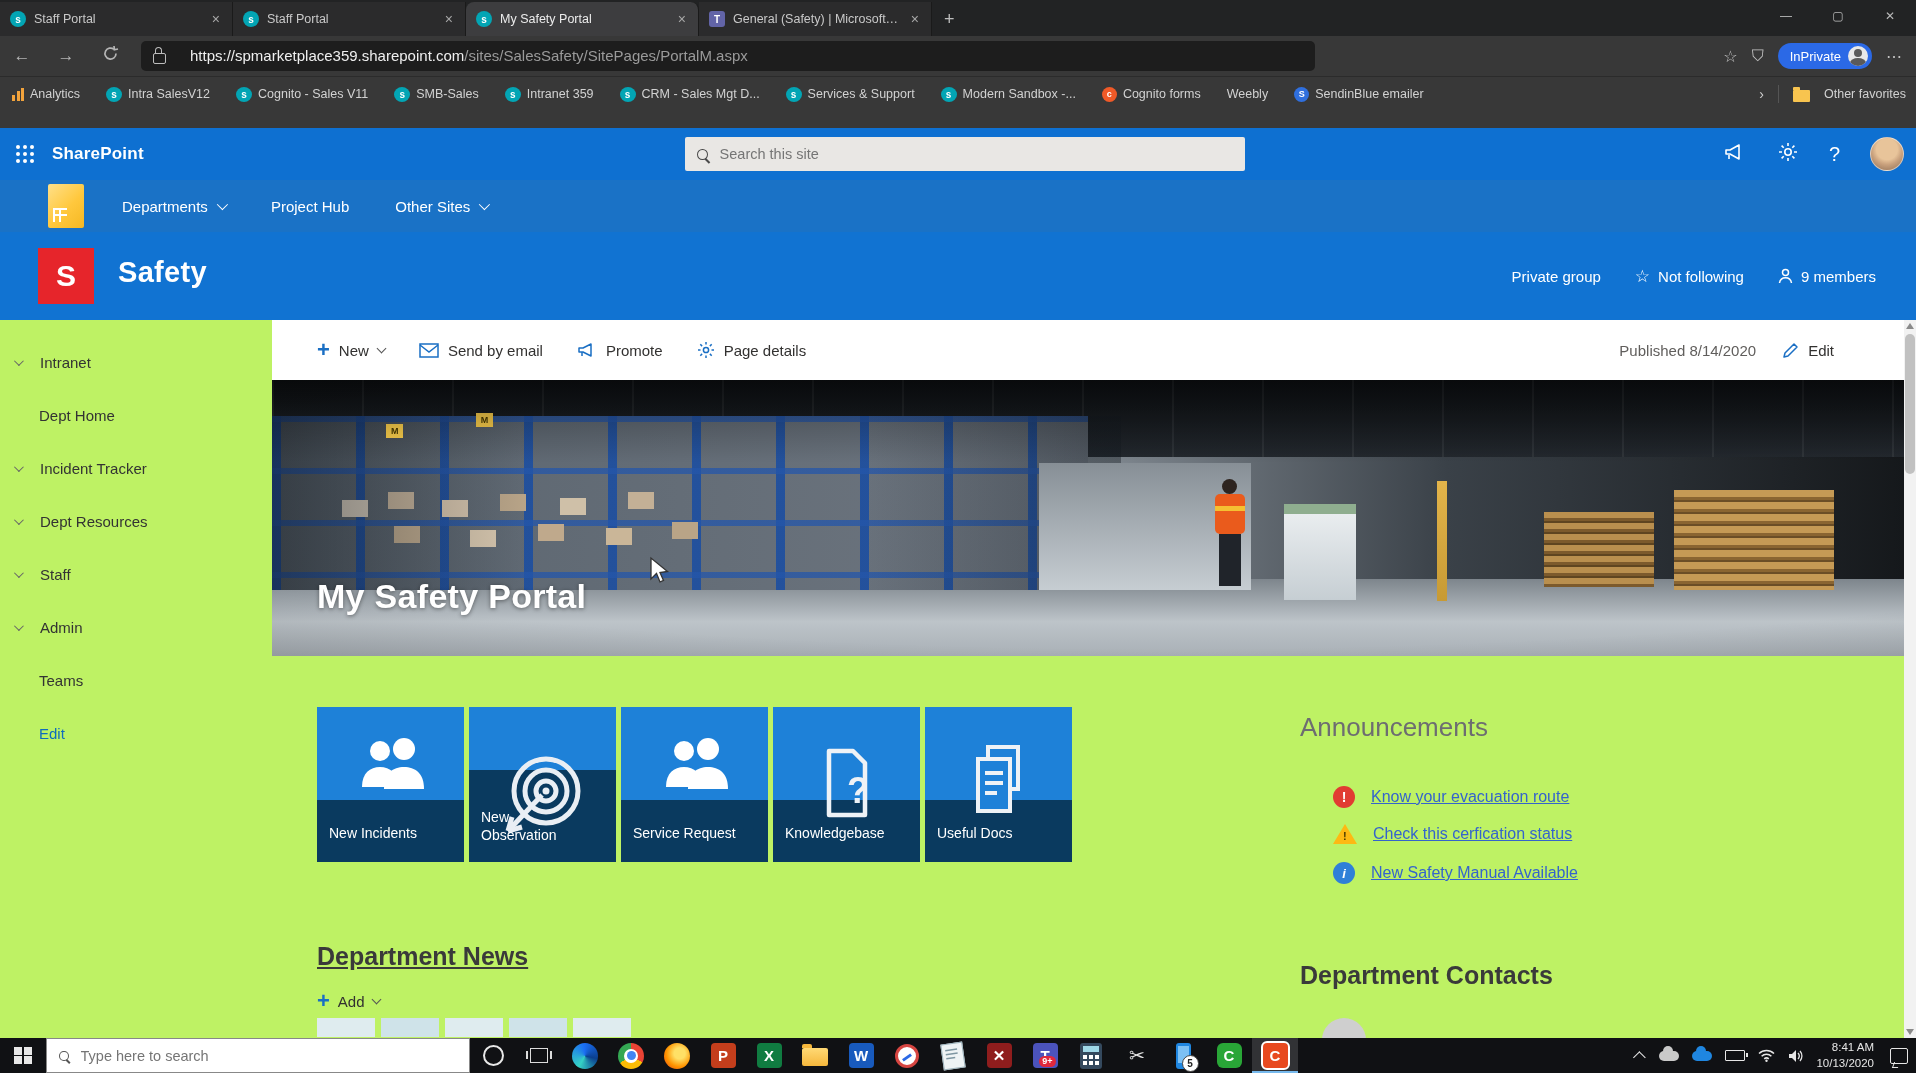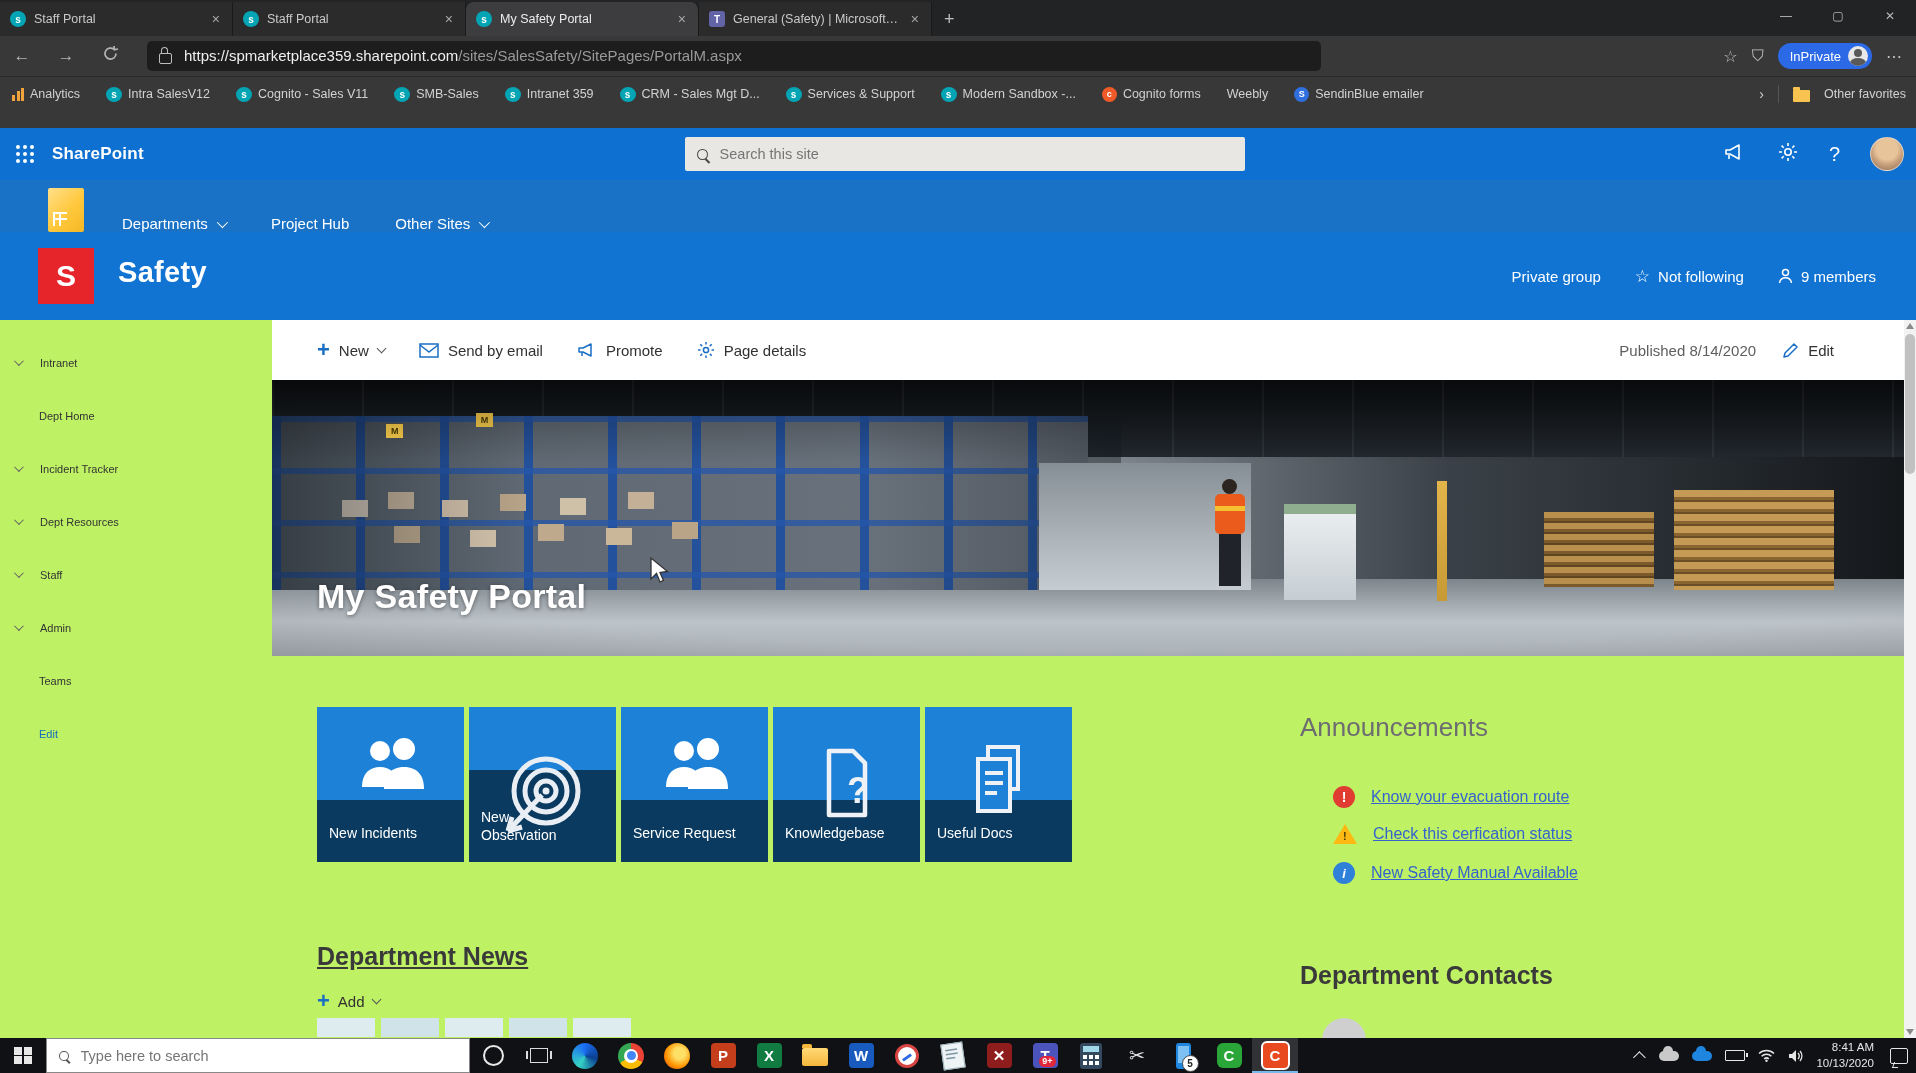--- a/index.html
+++ b/index.html
@@ -16,22 +16,22 @@
           display:inline-flex;align-items:center;justify-content:center;flex:0 0 16px;}
   .fav-sp::after{content:"s";}
   .fav-teams{width:16px;height:16px;border-radius:3px;background:#6264a7;color:#fff;font-size:10px;font-weight:bold;
           display:inline-flex;align-items:center;justify-content:center;flex:0 0 16px;}
   .fav-teams::after{content:"T";}
   .newtab{color:#bdbdbd;font-size:18px;padding:0 12px;height:34px;display:flex;align-items:center;cursor:pointer;}
   .wincontrols{position:absolute;right:0;top:0;height:32px;display:flex;}
   .winbtn{width:52px;height:32px;display:flex;align-items:center;justify-content:center;color:#b9b9b9;font-size:12px;}
   #addressbar{position:absolute;top:36px;left:0;width:100%;height:40px;background:#383838;display:flex;align-items:center;}
   .navbtn{color:#b5b5b5;font-size:17px;width:44px;text-align:center;}
-  #urlbox{height:30px;flex:1;margin:0 10px 0 15px;background:#1d1d1d;border-radius:5px;display:flex;align-items:center;
-          padding:0 12px;gap:12px;max-width:1150px;}
+  #urlbox{height:30px;flex:1;margin:0 10px 0 9px;background:#1d1d1d;border-radius:5px;display:flex;align-items:center;
+          padding:0 12px;gap:24px;max-width:1150px;}
   .lock{width:11px;height:9px;border:1.6px solid #bdbdbd;border-radius:2px;position:relative;margin-top:4px;}
   .lock::before{content:"";position:absolute;top:-7px;left:1px;width:5px;height:6px;border:1.6px solid #bdbdbd;border-bottom:none;border-radius:4px 4px 0 0;}
   .url-host{color:#efefef;font-size:15px;}
   .url-path{color:#9a9a9a;font-size:15px;}
   .addr-right{display:flex;align-items:center;gap:14px;margin-right:14px;margin-left:auto;}
   .addr-ic{color:#c3c3c3;font-size:16px;}
   .inprivate{background:#2b69e6;color:#fff;border-radius:14px;height:26px;display:flex;align-items:center;
              gap:7px;padding:0 4px 0 12px;font-size:13px;}
   .ip-avatar{width:20px;height:20px;border-radius:50%;background:#e8e8e8;position:relative;overflow:hidden;}
   .ip-avatar::before{content:"";position:absolute;top:3px;left:6px;width:8px;height:8px;border-radius:50%;background:#5a5a5a;}
@@ -61,40 +61,40 @@
               display:flex;align-items:center;padding:0 12px;gap:10px;box-sizing:border-box;}
   #sitesearch input{border:none;outline:none;background:transparent;font-size:14.5px;color:#333;width:100%;
                     font-family:"Liberation Sans",sans-serif;}
   .mag{width:9px;height:9px;border:1.8px solid #4a4a4a;border-radius:50%;position:relative;}
   .mag::after{content:"";position:absolute;left:8px;top:8px;width:6px;height:1.8px;background:#4a4a4a;transform:rotate(45deg);transform-origin:0 0;}
   .suite-right{position:absolute;right:12px;top:0;height:52px;display:flex;align-items:center;gap:30px;}
   .suite-ic{color:#fff;}
   .avatar{width:32px;height:32px;border-radius:50%;background:radial-gradient(circle at 50% 35%,#e8c49a 0 40%,#caa27e 58%,#8a6a50 100%);
           border:1px solid rgba(255,255,255,.5);}
   
-  #sitenav{position:absolute;top:180px;left:0;width:100%;height:52px;background:#1a72c6;display:flex;align-items:flex-end;}
+  #sitenav{position:absolute;top:180px;left:0;width:100%;height:52px;background:#1a72c6;display:flex;align-items:center;}
   .site-logo{width:36px;height:44px;margin:0 38px 0 48px;background:linear-gradient(135deg,#ffe08a 0%,#ffc83d 55%,#f5b723 100%);
              border-radius:2px;position:relative;}
   .site-logo::after{content:"";position:absolute;left:5px;bottom:6px;width:14px;height:14px;
              background:linear-gradient(#fff,#fff) 0 0/14px 2px no-repeat, linear-gradient(#fff,#fff) 0 6px/14px 2px no-repeat,
              linear-gradient(#fff,#fff) 6px 0/2px 14px no-repeat, linear-gradient(#fff,#fff) 0 0/2px 14px no-repeat;}
   .nav-item{color:#fff;font-size:15px;display:flex;align-items:center;gap:9px;margin-right:46px;cursor:pointer;}
   .chev{width:7px;height:7px;border-right:1.7px solid currentColor;border-bottom:1.7px solid currentColor;
         transform:rotate(45deg) translateY(-2px);display:inline-block;}
   
   #siteheader{position:absolute;top:232px;left:0;width:100%;height:88px;background:#1173d2;}
   .site-mark{position:absolute;left:38px;top:16px;width:56px;height:56px;background:#e6252b;color:#fff;
              display:flex;align-items:center;justify-content:center;font-size:30px;font-weight:bold;}
   .site-title{position:absolute;left:118px;top:24px;color:#fff;font-size:29px;font-weight:bold;letter-spacing:.3px;}
   .hdr-right{position:absolute;right:40px;top:0;height:88px;display:flex;align-items:center;gap:34px;color:#fff;font-size:15px;}
   .hdr-item{display:flex;align-items:center;gap:8px;cursor:pointer;}
   .star{font-size:17px;}
   
   #sidebar{position:absolute;top:336px;left:0;width:272px;}
-  .side-item{height:53px;display:flex;align-items:center;color:#333;font-size:11px;cursor:pointer;}
+  .side-item{height:53px;display:flex;align-items:center;color:#333;font-size:15px;cursor:pointer;}
   .side-item .chev{color:#666;margin:0 19px 0 14px;width:6px;height:6px;}
   .side-item .no-chev{width:39px;display:inline-block;}
   .side-item.link{color:#0f6cbd;}
   
   #cmdbar{position:absolute;top:320px;left:272px;width:1632px;height:60px;background:#fff;display:flex;align-items:center;
           padding-left:45px;box-sizing:border-box;gap:34px;}
   .cb-item{display:flex;align-items:center;gap:9px;color:#323130;font-size:15px;cursor:pointer;}
   .cb-plus{color:#1a6fc4;font-size:22px;font-weight:bold;line-height:1;}
   .cb-chev{width:6px;height:6px;border-right:1.5px solid #555;border-bottom:1.5px solid #555;transform:rotate(45deg);margin-top:-3px;}
   .cb-right{position:absolute;right:70px;display:flex;align-items:center;gap:26px;}

